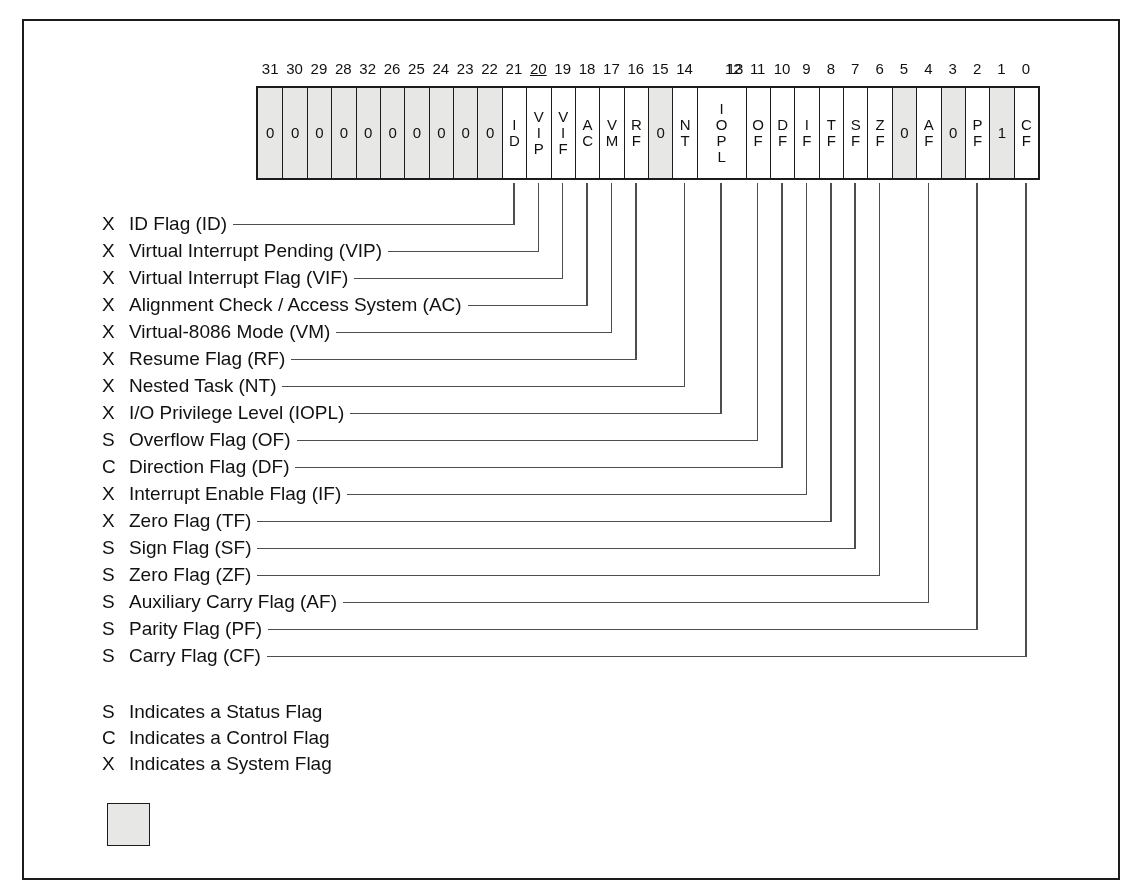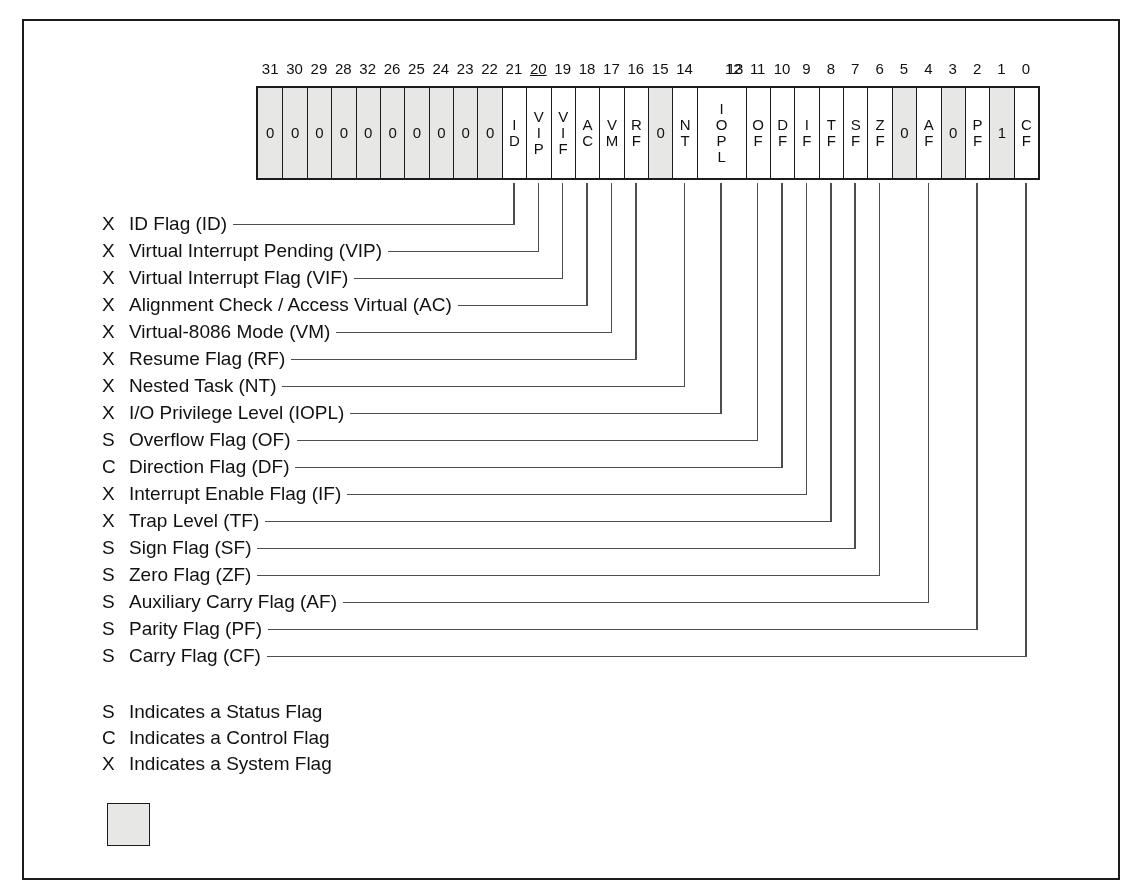--- a/index.html
+++ b/index.html
@@ -225,21 +225,21 @@
     </div>
     <div class="vline" style="left: 561.938px; top: 183px; height: 96px;"></div>
     <div class="flag-row" style="left: 102px; top: 266px; width: 460.688px;">
       <span class="flag-letter">X</span>
       <span class="flag-label">Virtual Interrupt Flag (VIF)</span>
       <div class="conn-h"></div>
     </div>
     <div class="vline" style="left: 586.312px; top: 183px; height: 123px;"></div>
     <div class="flag-row" style="left: 102px; top: 293px; width: 485.062px;">
       <span class="flag-letter">X</span>
-      <span class="flag-label">Alignment Check / Access Virtual (AC)</span>
+      <span class="flag-label">Alignment Check / Access System (AC)</span>
       <div class="conn-h"></div>
     </div>
     <div class="vline" style="left: 610.688px; top: 183px; height: 150px;"></div>
     <div class="flag-row" style="left: 102px; top: 320px; width: 509.438px;">
       <span class="flag-letter">X</span>
       <span class="flag-label">Virtual-8086 Mode (VM)</span>
       <div class="conn-h"></div>
     </div>
     <div class="vline" style="left: 635.062px; top: 183px; height: 177px;"></div>
     <div class="flag-row" style="left: 102px; top: 347px; width: 533.812px;">
@@ -273,21 +273,21 @@
     </div>
     <div class="vline" style="left: 805.688px; top: 183px; height: 312px;"></div>
     <div class="flag-row" style="left: 102px; top: 482px; width: 704.438px;">
       <span class="flag-letter">X</span>
       <span class="flag-label">Interrupt Enable Flag (IF)</span>
       <div class="conn-h"></div>
     </div>
     <div class="vline" style="left: 830.062px; top: 183px; height: 339px;"></div>
     <div class="flag-row" style="left: 102px; top: 509px; width: 728.812px;">
       <span class="flag-letter">X</span>
-      <span class="flag-label">Trap Level (TF)</span>
+      <span class="flag-label">Zero Flag (TF)</span>
       <div class="conn-h"></div>
     </div>
     <div class="vline" style="left: 854.438px; top: 183px; height: 366px;"></div>
     <div class="flag-row" style="left: 102px; top: 536px; width: 753.188px;">
       <span class="flag-letter">S</span>
       <span class="flag-label">Sign Flag (SF)</span>
       <div class="conn-h"></div>
     </div>
     <div class="vline" style="left: 878.812px; top: 183px; height: 393px;"></div>
     <div class="flag-row" style="left: 102px; top: 563px; width: 777.562px;">

